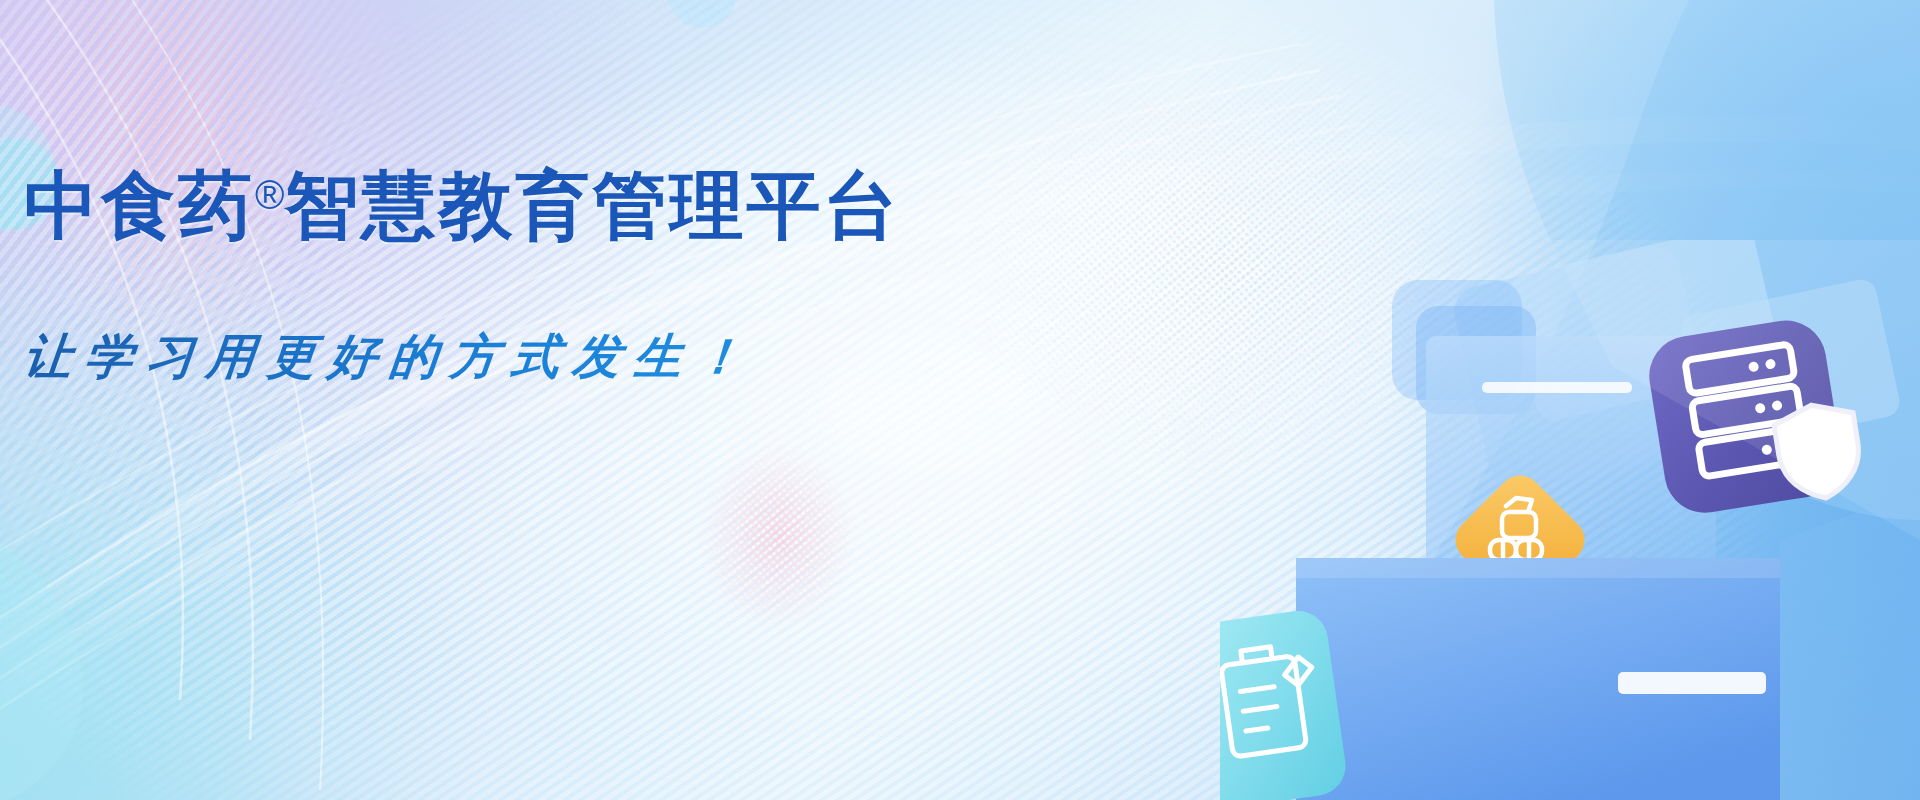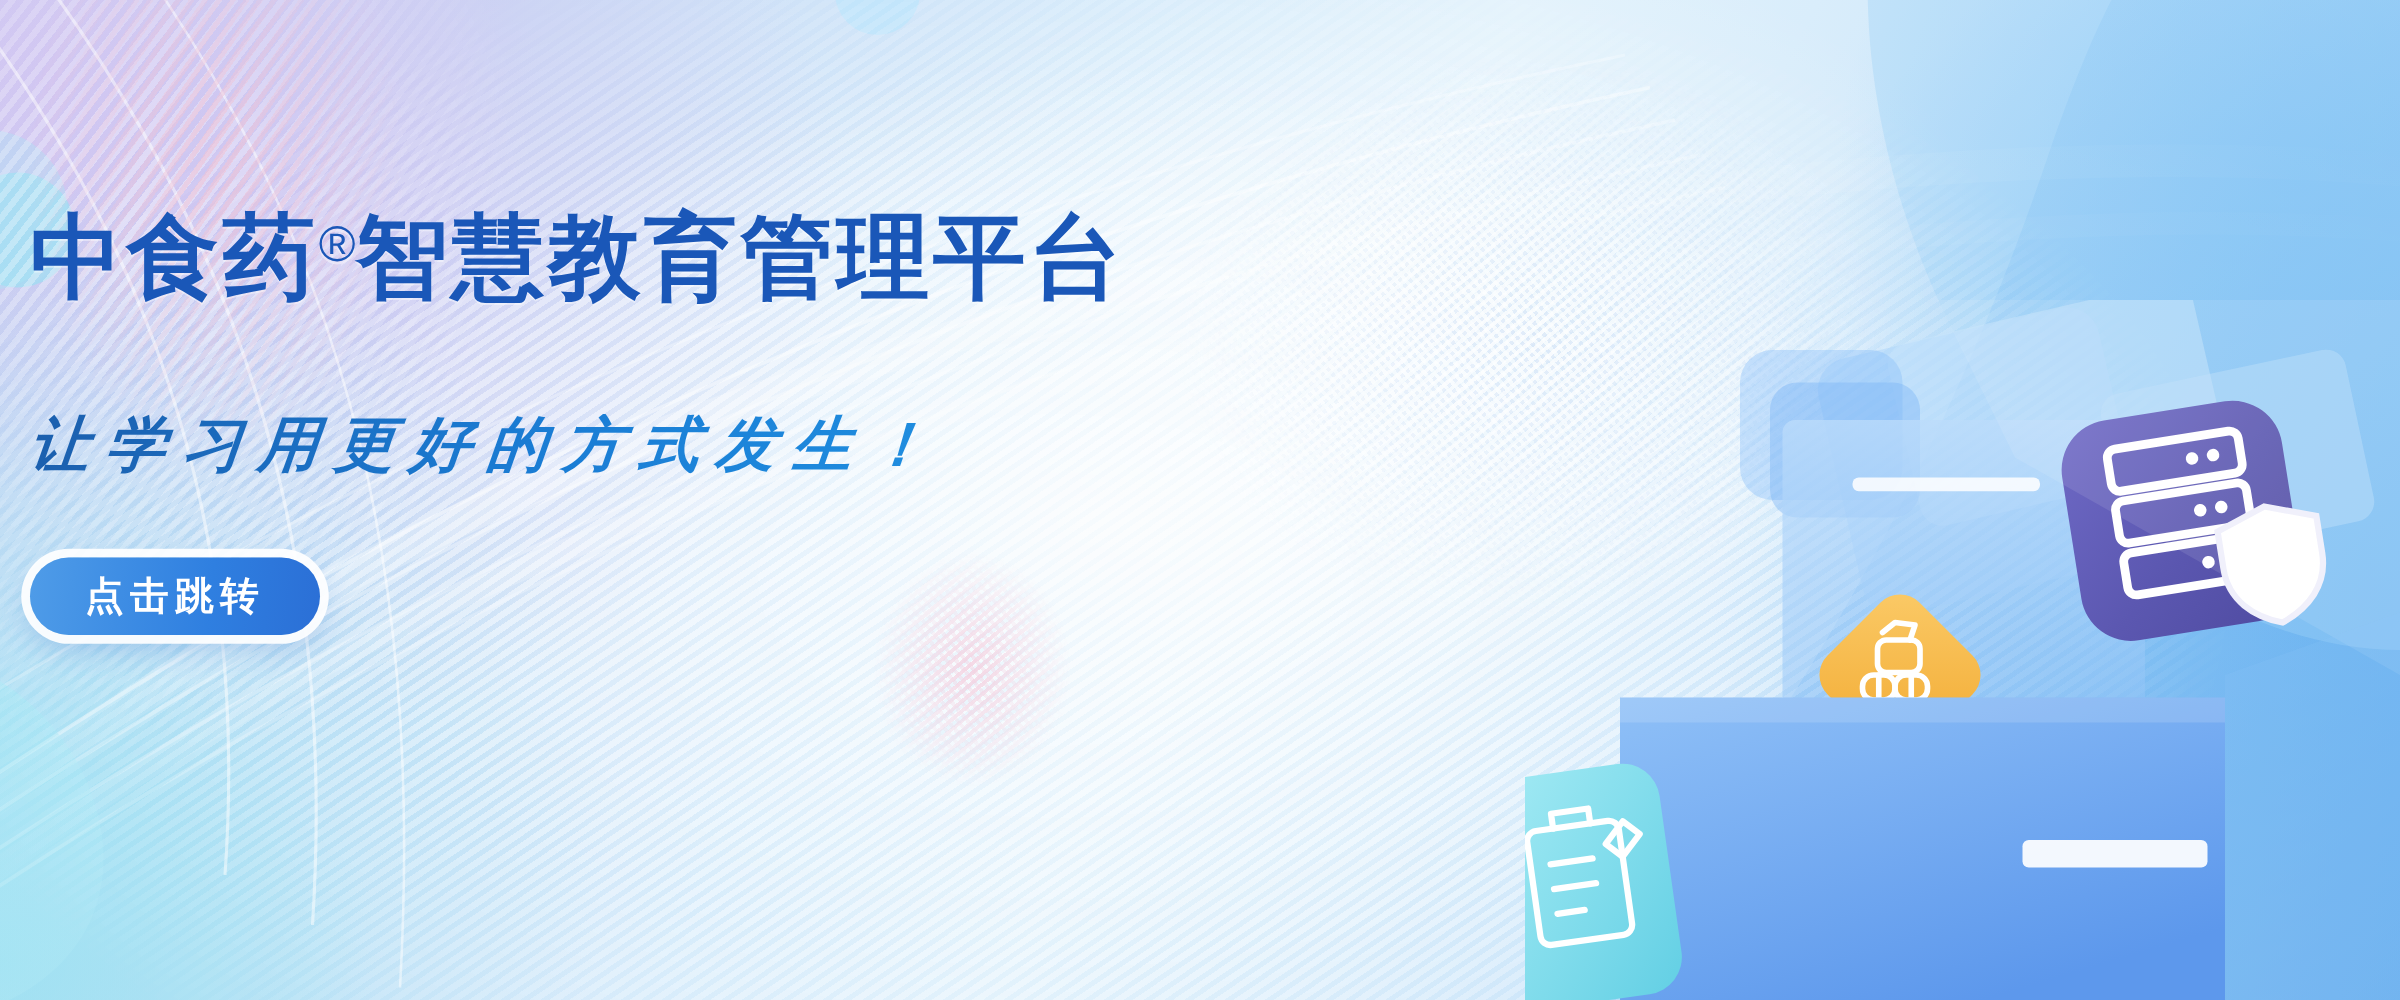--- a/index.html
+++ b/index.html
@@ -366,19 +366,16 @@
   </div>
 
   <div class="content">
 
     <h1 class="title">
       <span>中食药</span><span class="reg">®</span><span>智慧教育管理平台</span>
     </h1>
 
     <div class="subtitle">让学习用更好的方式发生！</div>
 
-    <div class="cta-wrap">
-      <button class="cta">点击跳转</button>
-    </div>
 
   </div>
 
 </div>
 
 </body></html>

